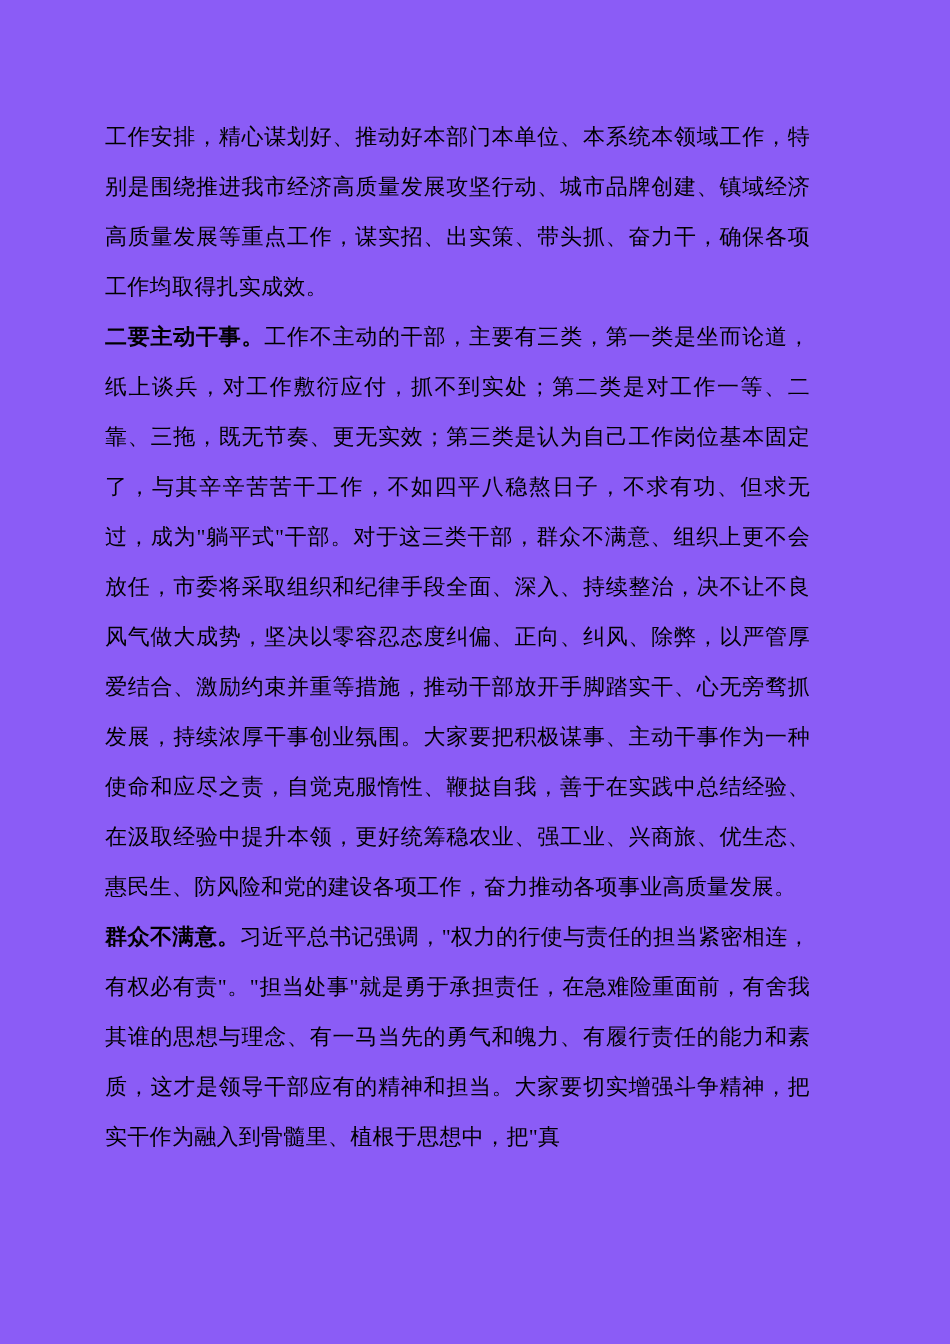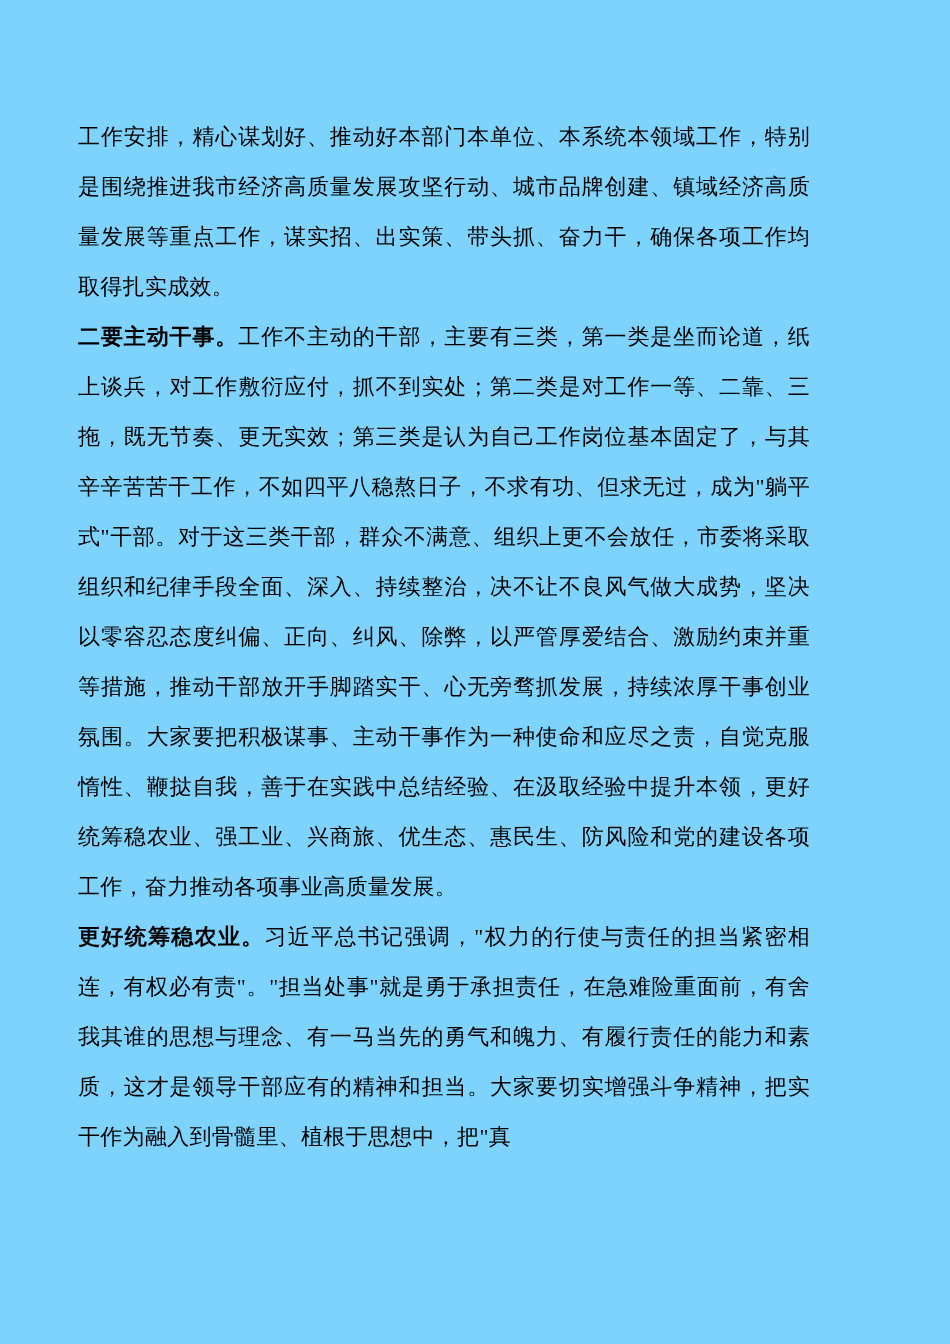--- a/index.html
+++ b/index.html
@@ -10,22 +10,22 @@
   body {
     width: 950px;
     height: 1344px;
     background: #ffffff;
     font-family: "Liberation Serif", "DejaVu Serif", serif;
   }
   .page {
     box-sizing: border-box;
     width: 950px;
     height: 1344px;
-    padding: 112px 140px 40px 78px;
-    background: #7dd3fc;
+    padding: 112px 140px 40px 105px;
+    background: #8b5cf6;
     overflow: hidden;
   }
   .para {
     margin: 0;
     font-size: 22px;
     line-height: 50px;
     color: #000000;
     text-align: justify;
     letter-spacing: 0.3px;
     word-break: break-all;
@@ -38,15 +38,15 @@
 </style>
 </head>
 <body>
 
 <div class="page">
 
   <p class="para"><span class="lead"></span><span>工作安排，精心谋划好、推动好本部门本单位、本系统本领域工作，特别是围绕推进我市经济高质量发展攻坚行动、城市品牌创建、镇域经济高质量发展等重点工作，谋实招、出实策、带头抓、奋力干，确保各项工作均取得扎实成效。</span></p>
 
   <p class="para"><span class="lead">二要主动干事。</span><span>工作不主动的干部，主要有三类，第一类是坐而论道，纸上谈兵，对工作敷衍应付，抓不到实处；第二类是对工作一等、二靠、三拖，既无节奏、更无实效；第三类是认为自己工作岗位基本固定了，与其辛辛苦苦干工作，不如四平八稳熬日子，不求有功、但求无过，成为"躺平式"干部。对于这三类干部，群众不满意、组织上更不会放任，市委将采取组织和纪律手段全面、深入、持续整治，决不让不良风气做大成势，坚决以零容忍态度纠偏、正向、纠风、除弊，以严管厚爱结合、激励约束并重等措施，推动干部放开手脚踏实干、心无旁骛抓发展，持续浓厚干事创业氛围。大家要把积极谋事、主动干事作为一种使命和应尽之责，自觉克服惰性、鞭挞自我，善于在实践中总结经验、在汲取经验中提升本领，更好统筹稳农业、强工业、兴商旅、优生态、惠民生、防风险和党的建设各项工作，奋力推动各项事业高质量发展。</span></p>
 
-  <p class="para"><span class="lead">更好统筹稳农业。</span><span>习近平总书记强调，"权力的行使与责任的担当紧密相连，有权必有责"。"担当处事"就是勇于承担责任，在急难险重面前，有舍我其谁的思想与理念、有一马当先的勇气和魄力、有履行责任的能力和素质，这才是领导干部应有的精神和担当。大家要切实增强斗争精神，把实干作为融入到骨髓里、植根于思想中，把"真</span></p>
+  <p class="para"><span class="lead">群众不满意。</span><span>习近平总书记强调，"权力的行使与责任的担当紧密相连，有权必有责"。"担当处事"就是勇于承担责任，在急难险重面前，有舍我其谁的思想与理念、有一马当先的勇气和魄力、有履行责任的能力和素质，这才是领导干部应有的精神和担当。大家要切实增强斗争精神，把实干作为融入到骨髓里、植根于思想中，把"真</span></p>
 
 </div>
 
 </body></html>

